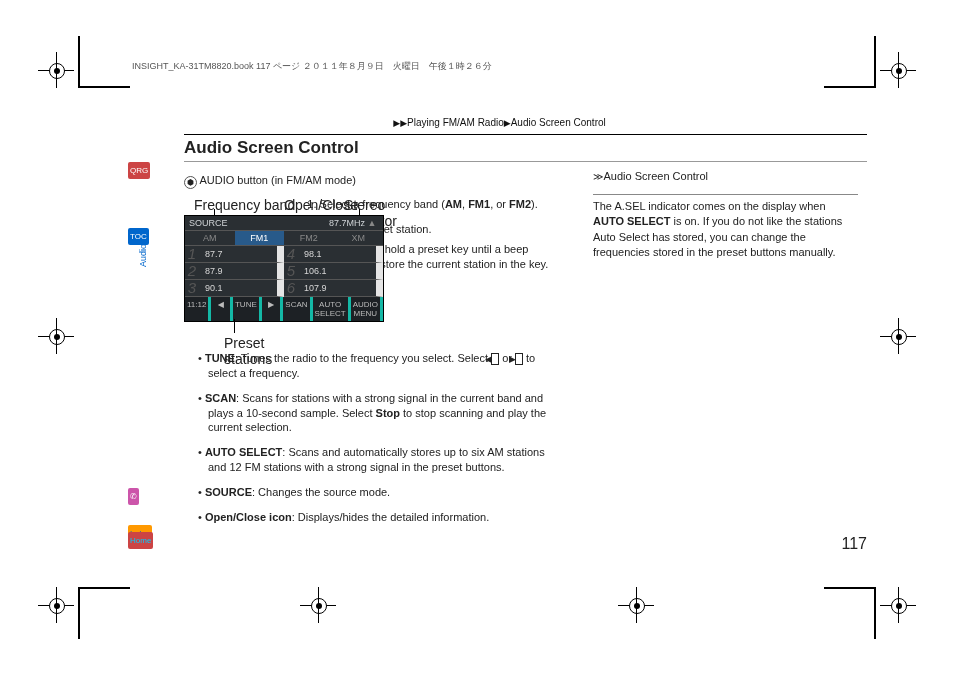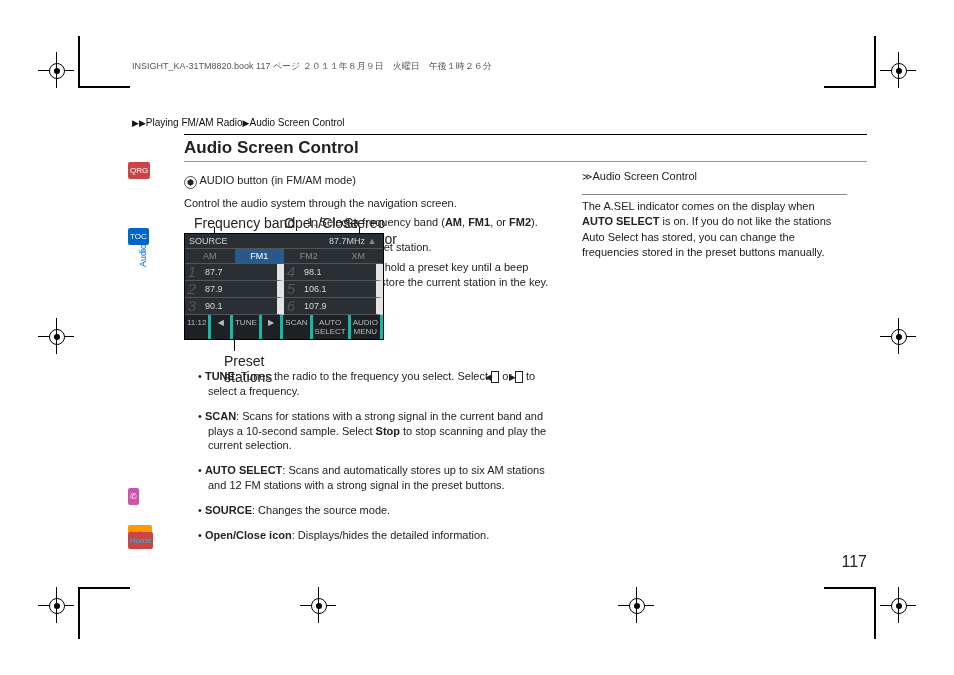--- a/index.html
+++ b/index.html
@@ -58,40 +58,40 @@
     left: 132px;
     top: 60px;
     width: 735px;
   }
   .running-head {
     font-size: 9px;
     color: #555;
     margin-bottom: 4px;
   }
   .breadcrumb {
-    text-align: left;
+    text-align: center;
     font-size: 10px;
     color: #111;
     margin: 44px 0 6px 0;
   }
   .breadcrumb .tri {
     font-size: 9px;
   }
   h1 {
     margin: 0 0 8px 52px;
     font-size: 17px;
     font-weight: bold;
     border-top: 1.5px solid #000;
     border-bottom: 1px solid #999;
     padding: 3px 0 3px 0;
   }
   .content {
     margin-left: 52px;
     display: flex;
-    gap: 18px;
+    gap: 29px;
   }
   .col-left { width: 380px; }
   .col-right { width: 265px; }
   .action-line {
     font-size: 11px;
     margin: 4px 0 8px 0;
   }
   .action-line .icon {
     display: inline-block;
     width: 11px; height: 11px;
@@ -306,21 +306,20 @@
   </div>
 
   <h1>Audio Screen Control</h1>
 
   <div class="content">
     <div class="col-left">
       <div class="action-line">
         <span class="icon">⬢</span>
         <span>AUDIO button (in FM/AM mode)</span>
       </div>
-      <p class="intro">Control the audio system through the navigation screen.</p>
 
       <div class="col-left-inner">
         <div class="fig-wrap">
           <div class="callout" style="left:0;top:0">Frequency band</div>
           <div class="callout" style="left:150px;top:0">Stereo indicator</div>
           <div class="callout" style="left:90px;top:10">Open/Close icon</div>
           <div class="callout-line" style="left:30px;top:12px;width:1px;height:22px"></div>
           <div class="callout-line" style="left:175px;top:12px;width:1px;height:14px"></div>
           <div class="callout-line" style="left:160px;top:18px;width:30px;height:1px"></div>
 

